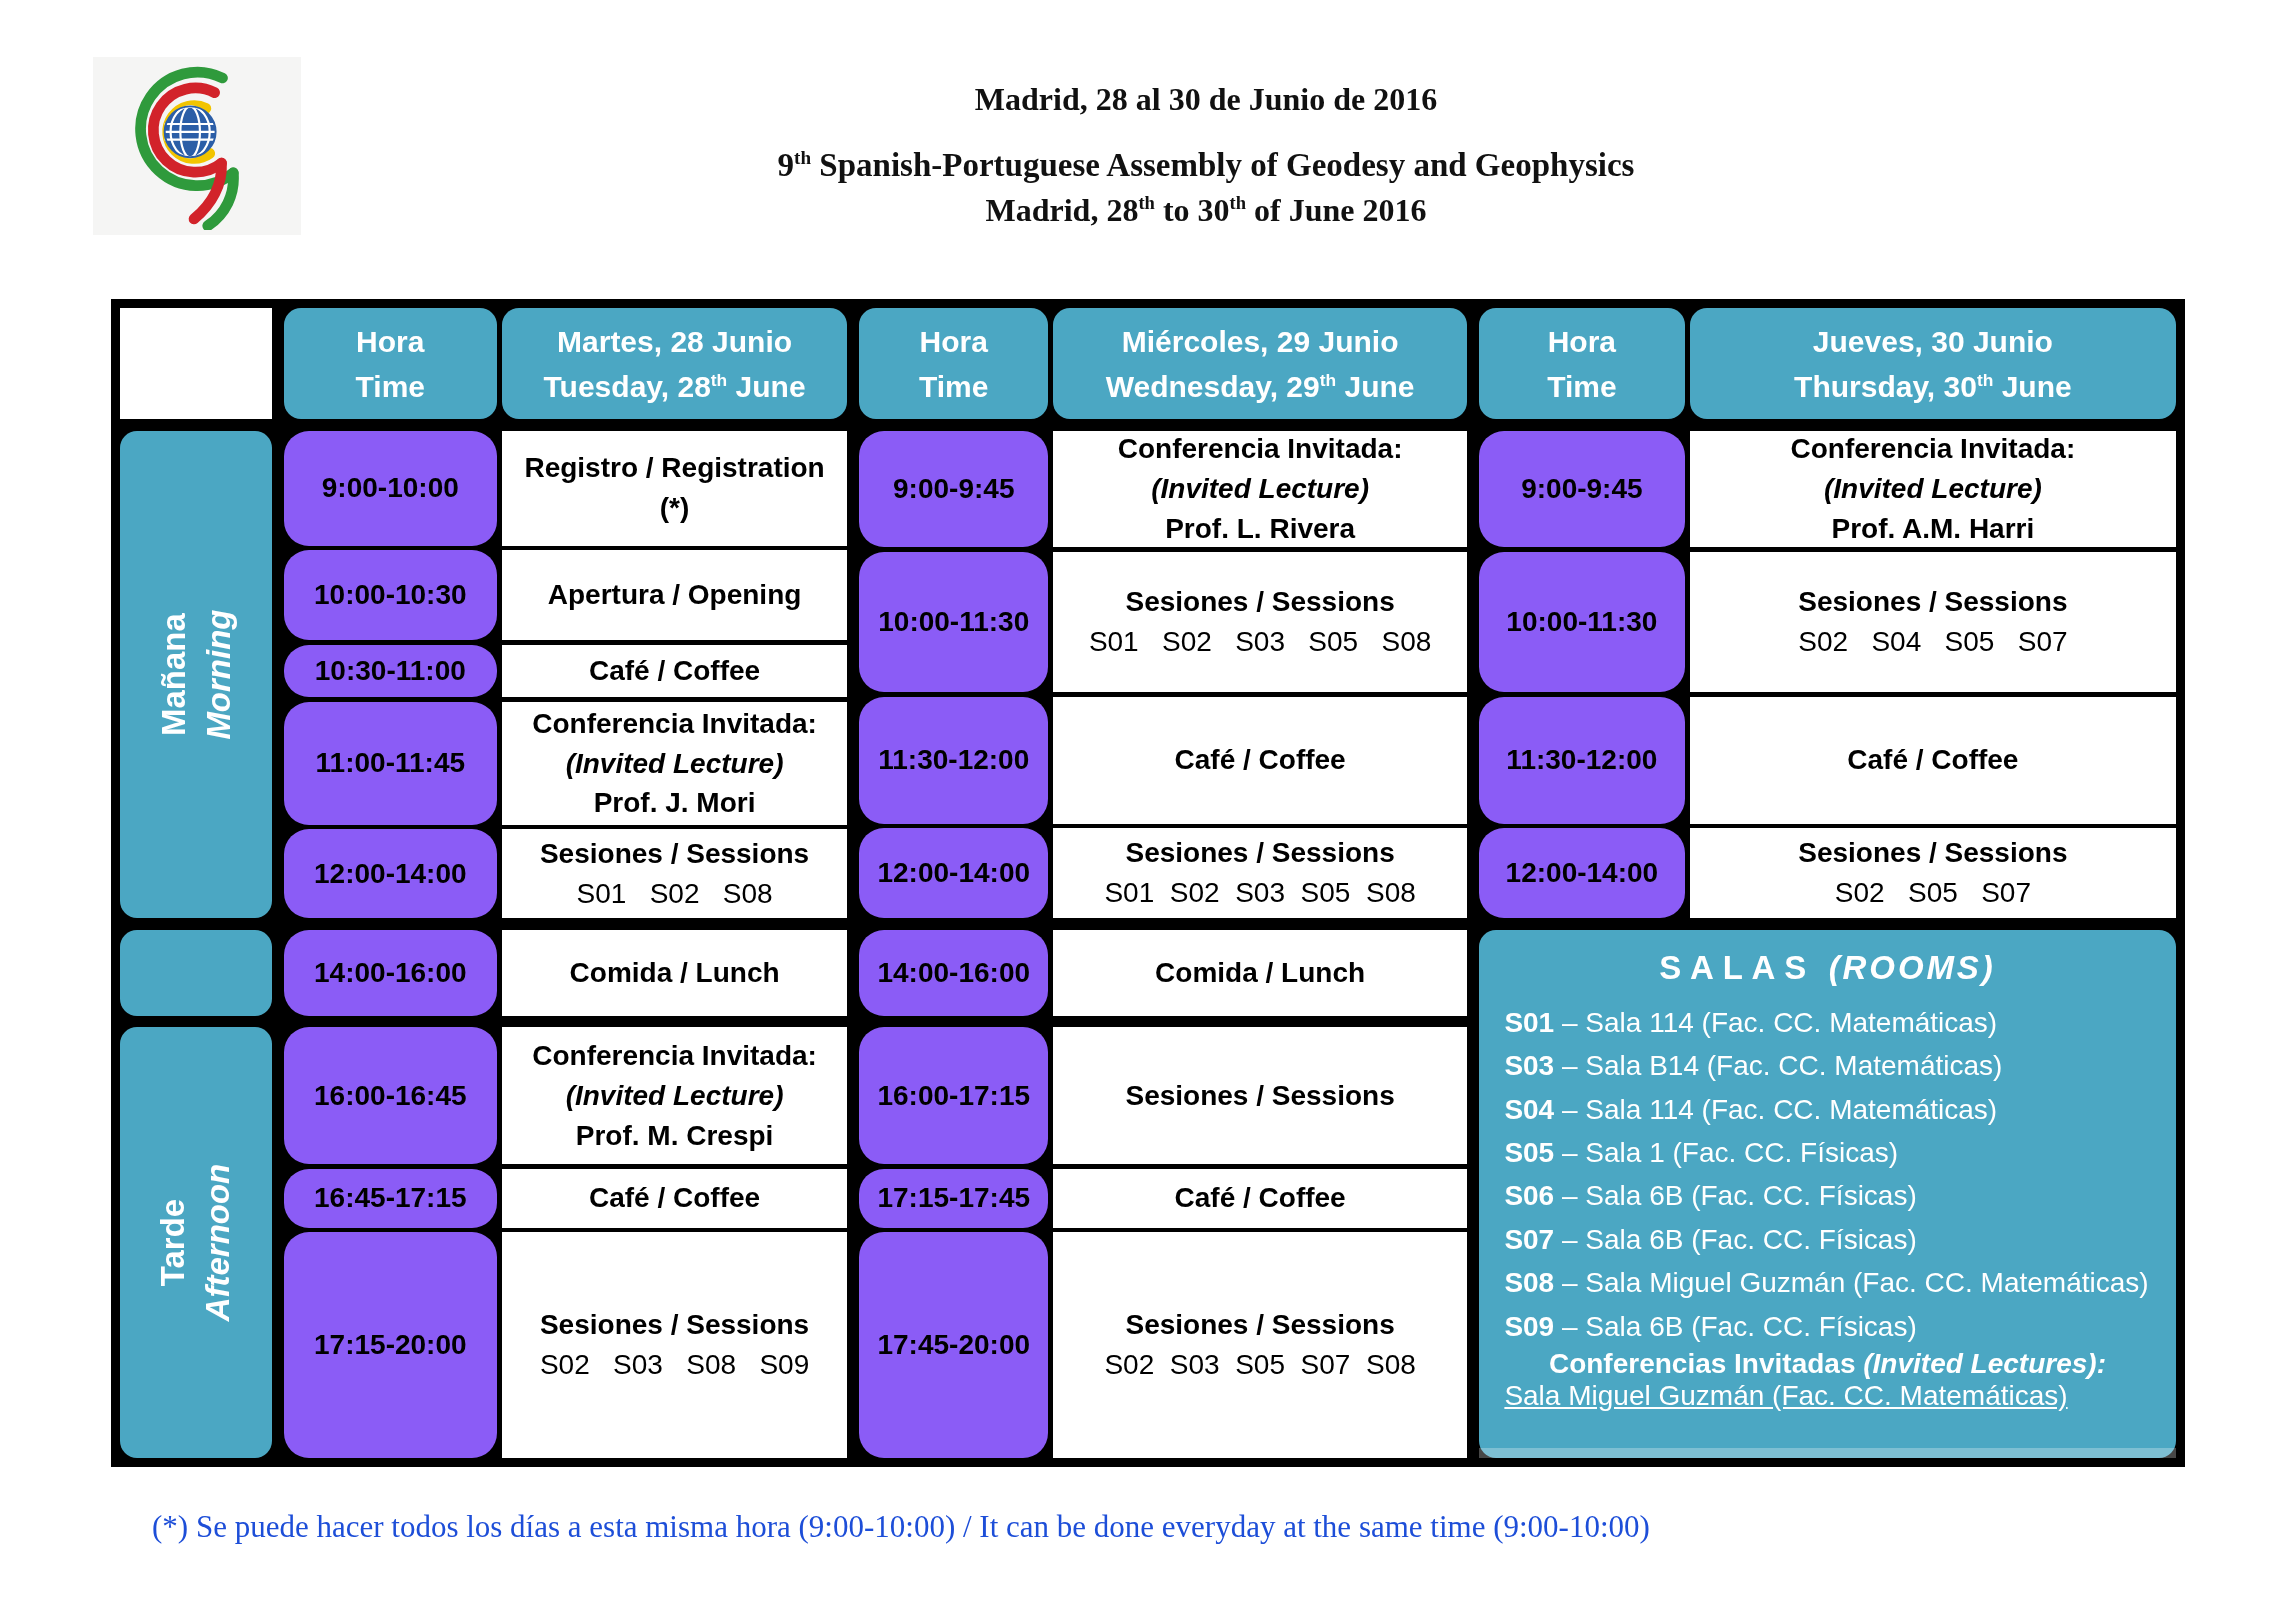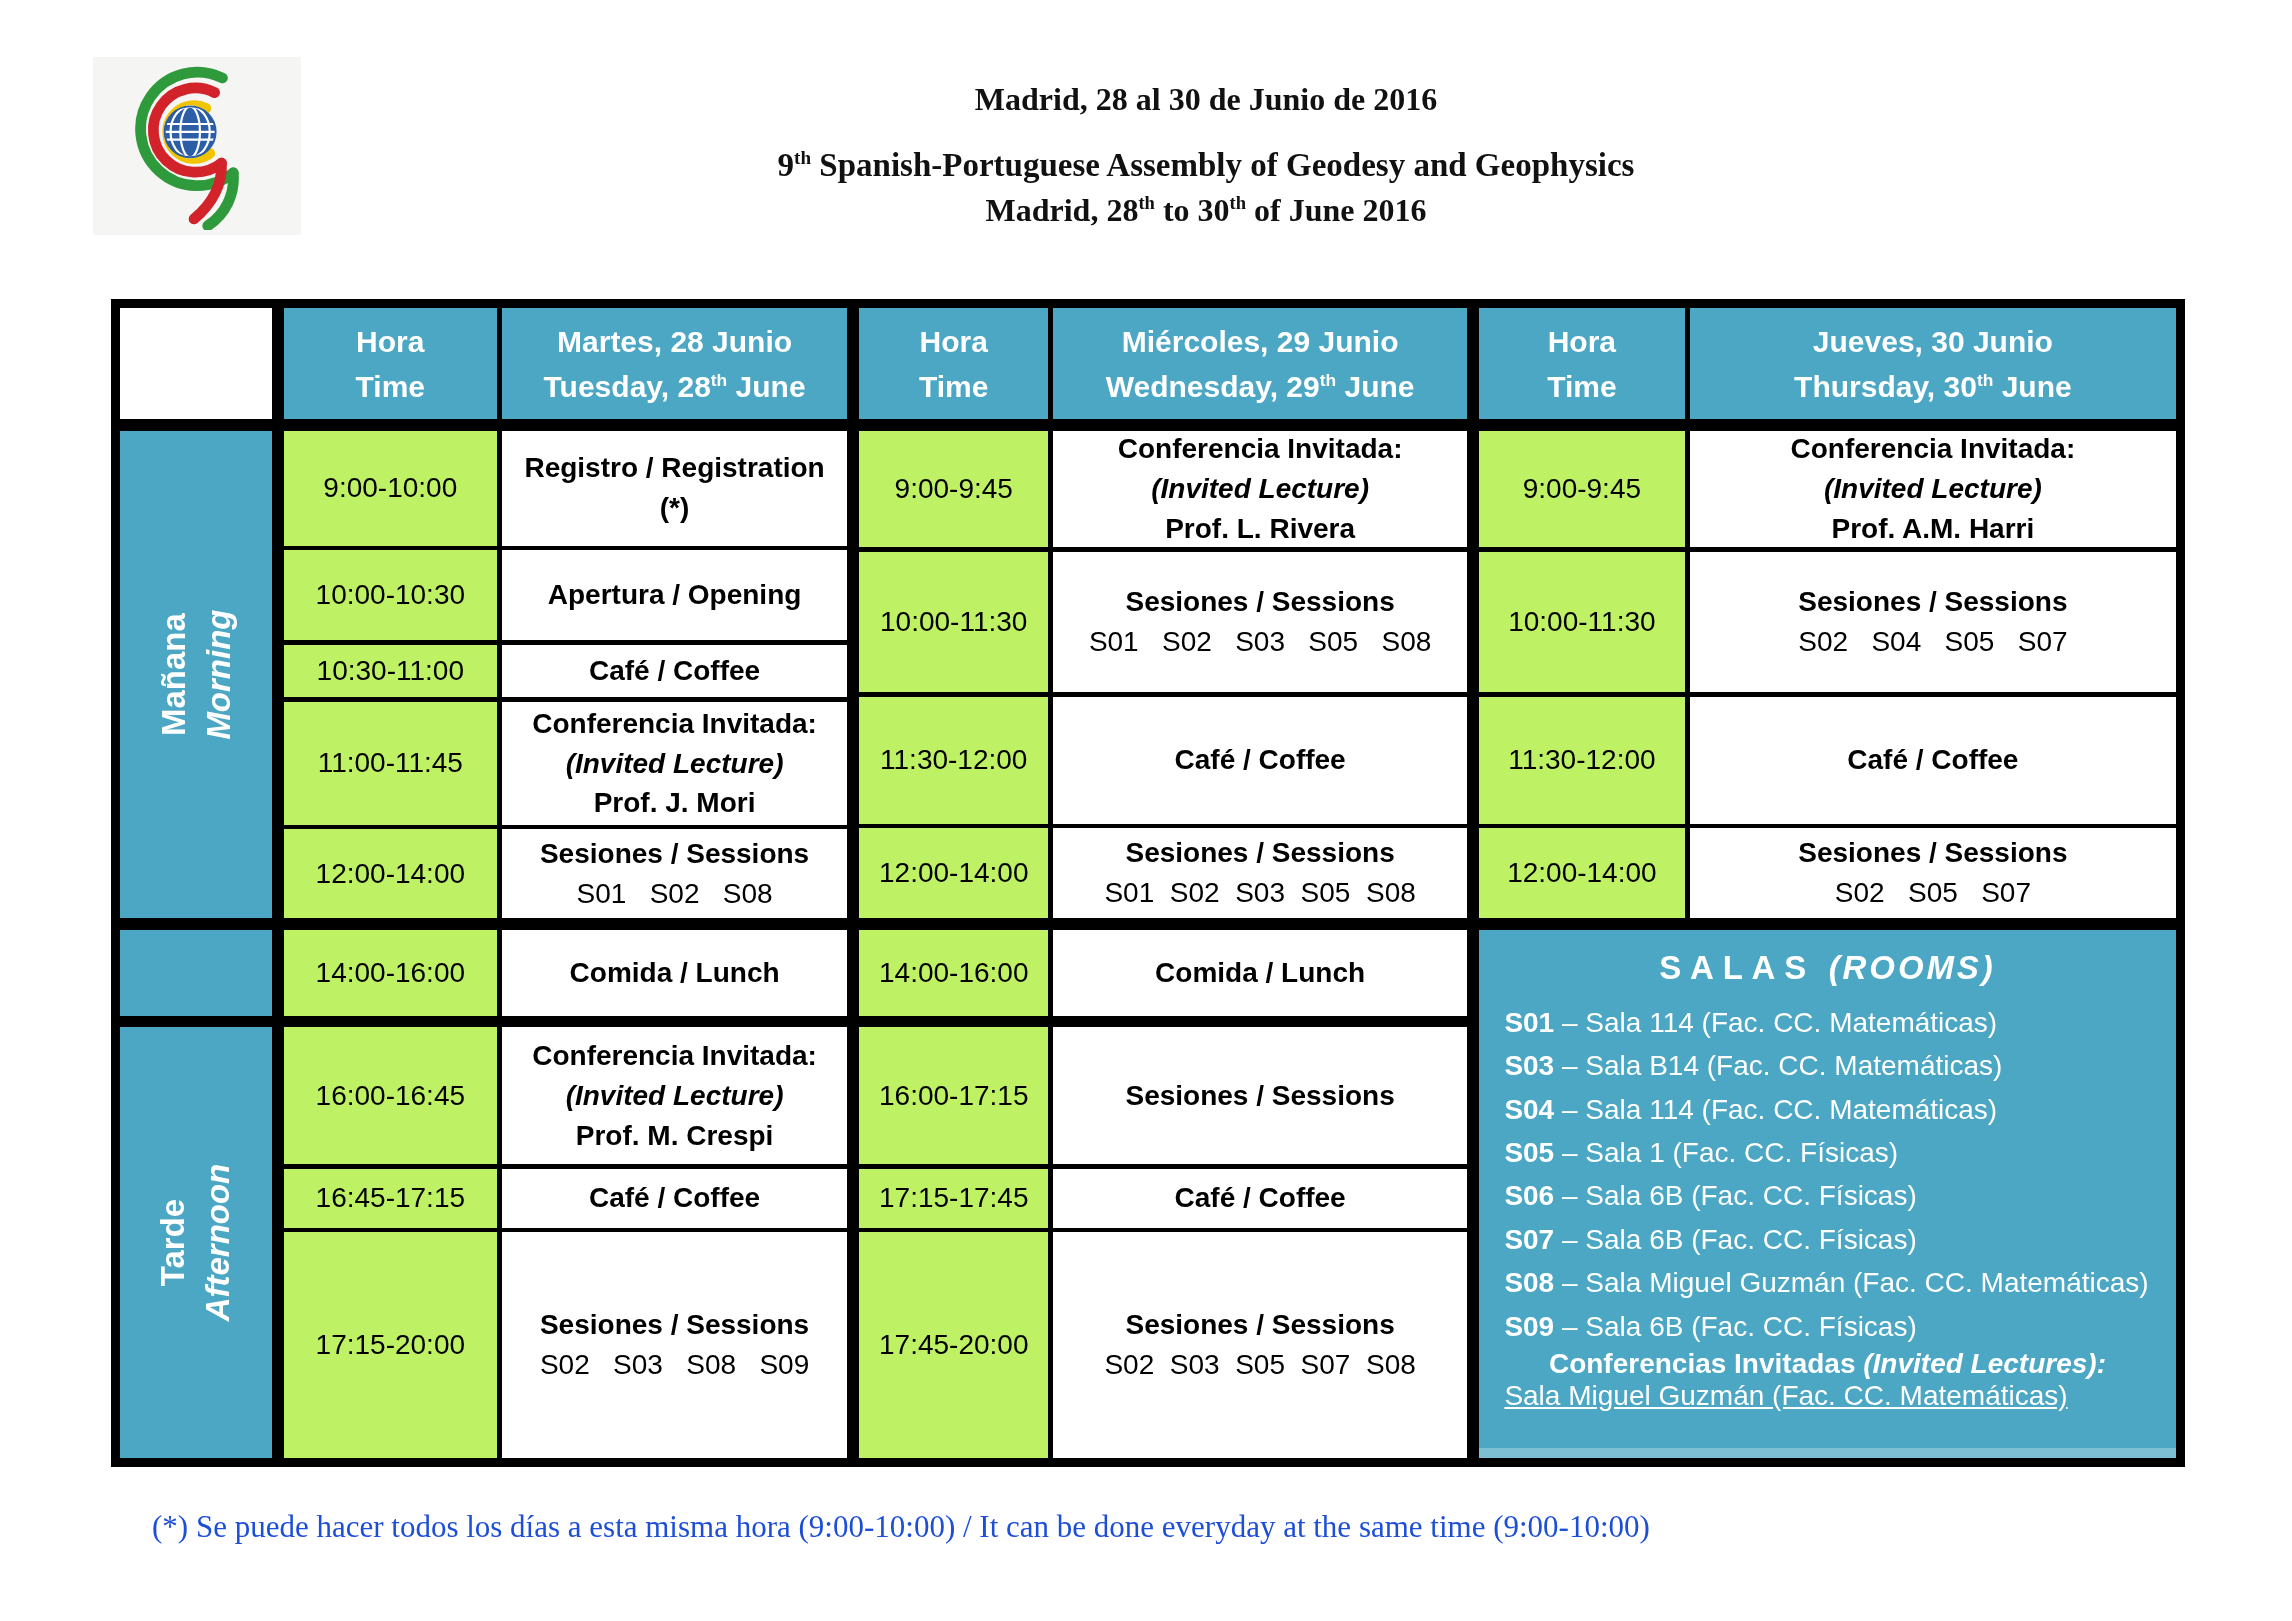--- a/index.html
+++ b/index.html
@@ -32,35 +32,35 @@
   .g2{flex:633 0 0;}
   .g3{flex:726 0 0;}
 
   .sect{display:flex;flex-direction:column;min-height:0;}
   .sect-hdr{flex:0 0 111px;flex-direction:row;}
   .sect-morning{flex:0 0 487px;}
   .sect-lunch{flex:0 0 86px;}
   .sect-afternoon{flex:1 1 0;}
   .sect-salas{flex:1 1 0;}
 
-  .teal{background:#4BA7C3;}
+  .teal{background:#4BA7C3;border-radius:17px;}
   .white{background:#fff;}
 
   
   .hdr-cell{display:flex;flex-direction:column;align-items:center;justify-content:center;
             color:#fff;font-weight:bold;font-size:30px;line-height:1.5;}
   .hdr-time.g1w{flex:0 0 213px;}
   .hdr-time.g2w{flex:0 0 189px;}
   .hdr-time.g3w{flex:0 0 206px;}
   .hdr-day{flex:1 1 0;}
 
   
   .row{display:flex;flex-direction:row;min-height:0;}
-  .time-cell{background:#bef264;display:flex;align-items:center;justify-content:center;
-             font-weight:normal;font-size:28px;}
+  .time-cell{background:#8b5cf6;display:flex;align-items:center;justify-content:center;
+             font-weight:bold;font-size:28px;border-radius:25px;}
   .g1 .time-cell{flex:0 0 213px;}
   .g2 .time-cell{flex:0 0 189px;}
   .g3 .time-cell{flex:0 0 206px;}
   .event-cell{background:#fff;flex:1 1 0;display:flex;flex-direction:column;
               align-items:center;justify-content:center;text-align:center;
               font-size:28px;line-height:1.42;padding:3.9px 9.8px;box-sizing:border-box;}
   .ln{white-space:pre-wrap;}
   .b{font-weight:bold;}
   .bi{font-weight:bold;font-style:italic;}
   .sess{font-weight:normal;}

